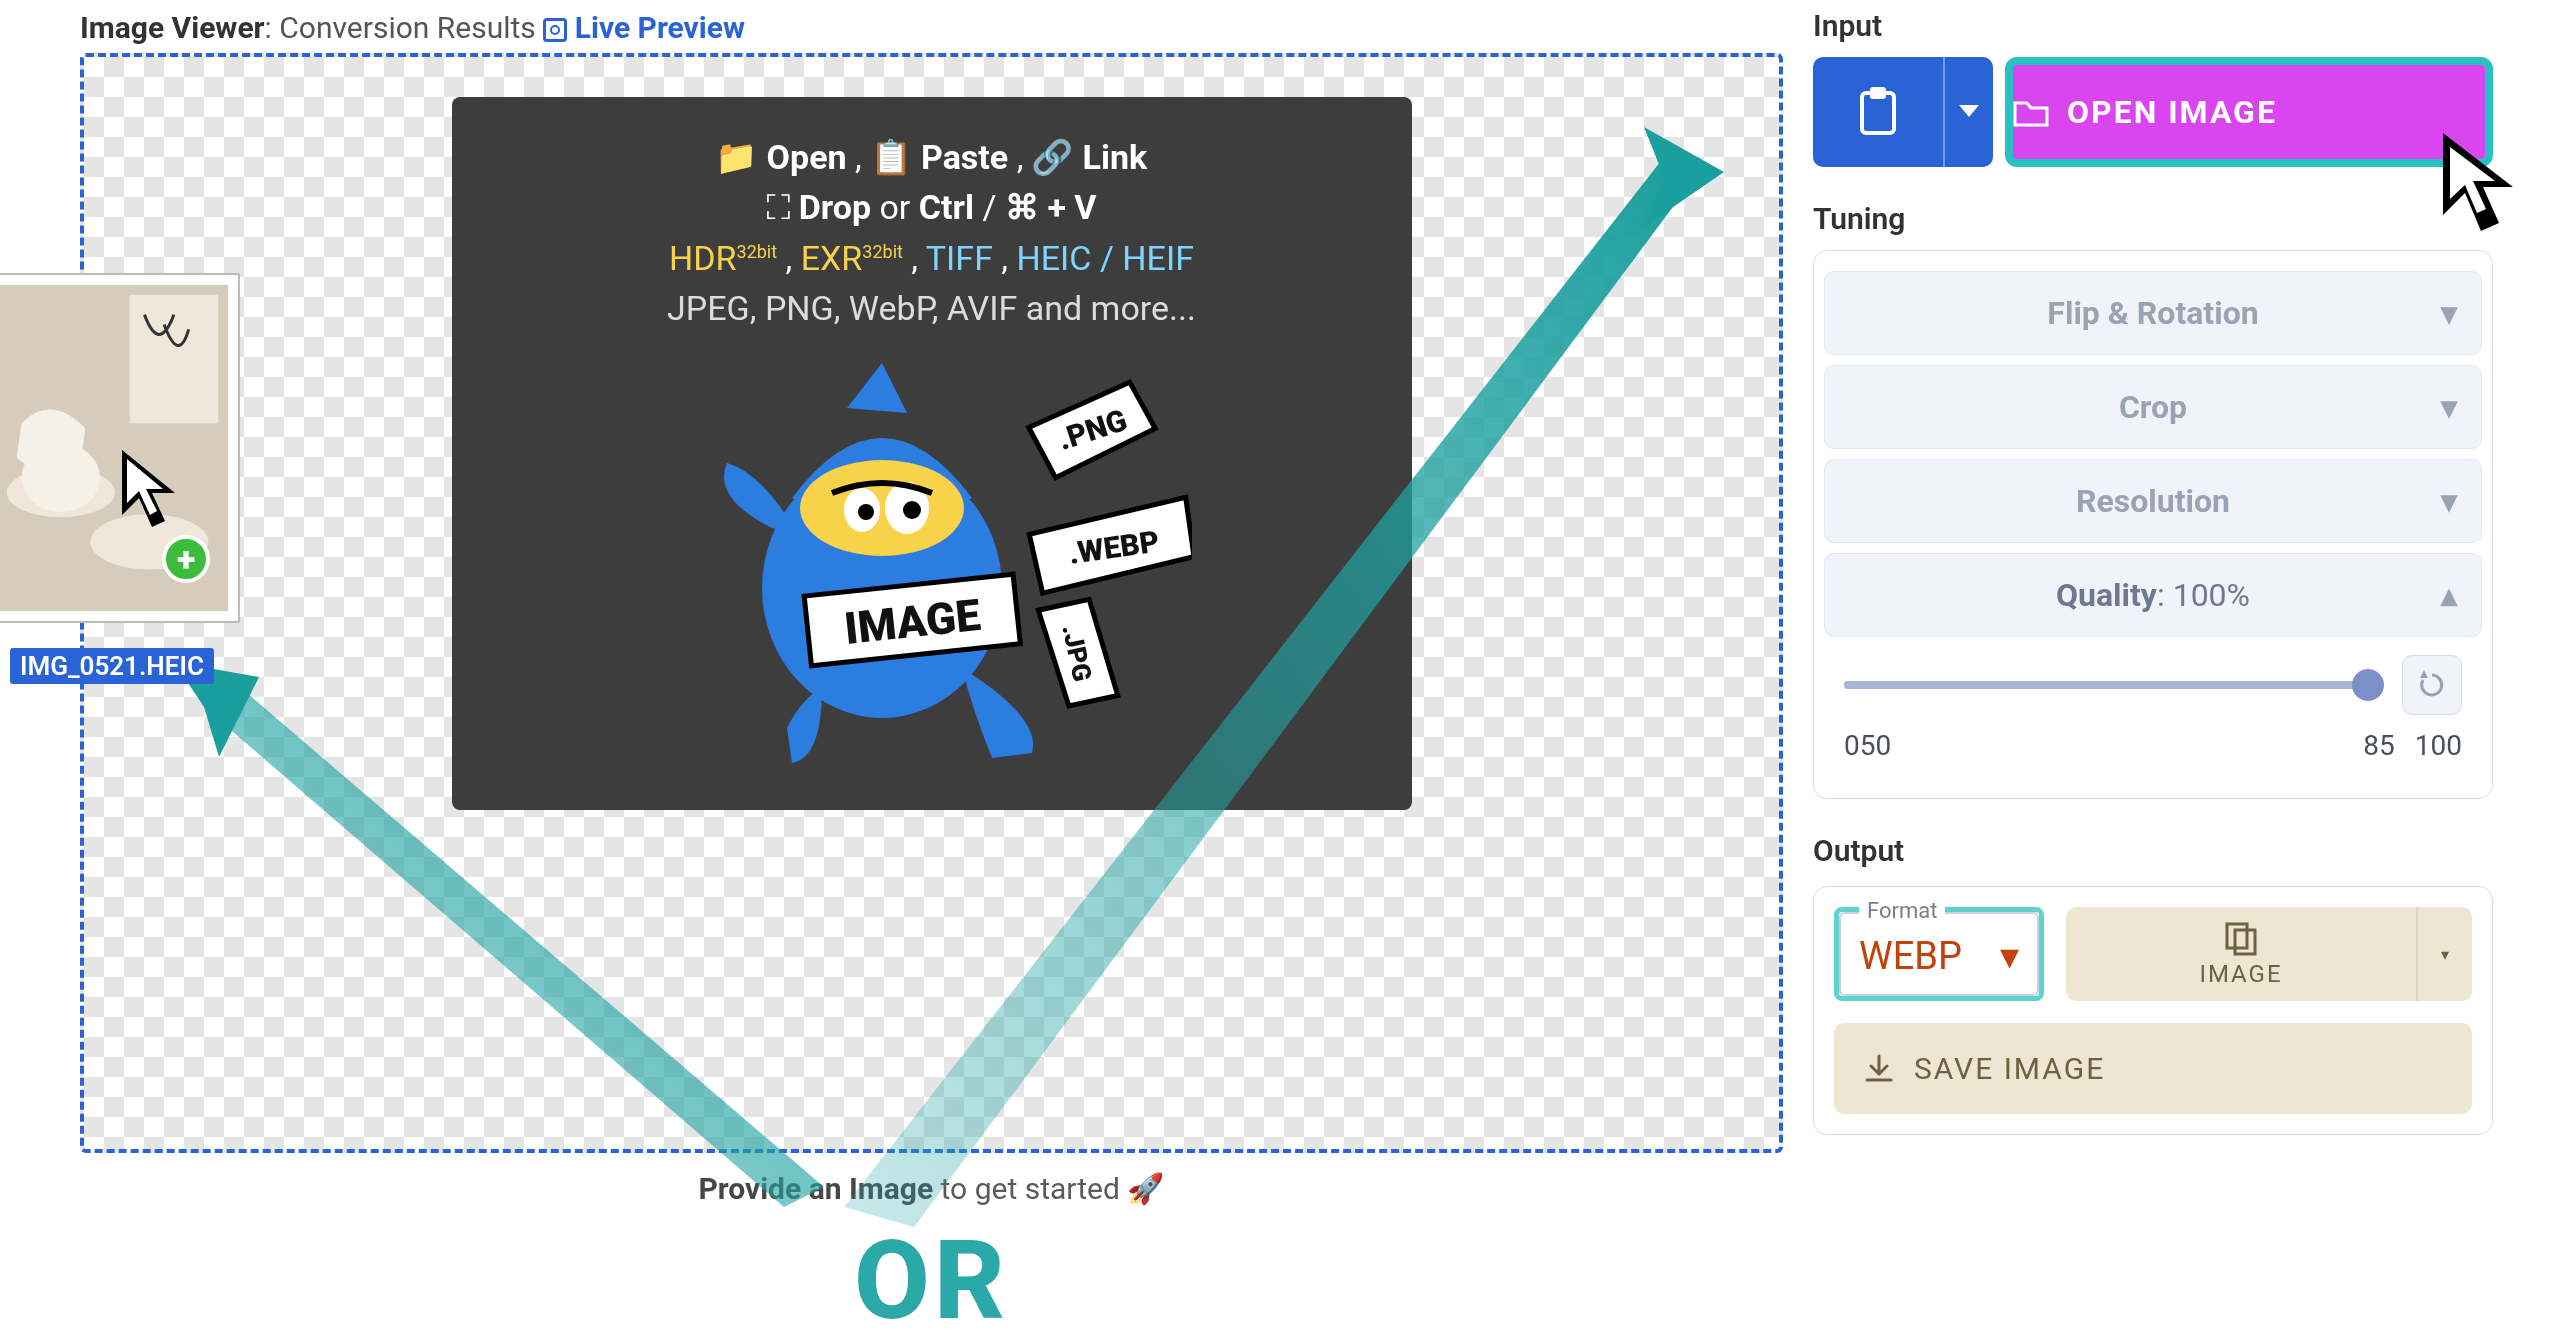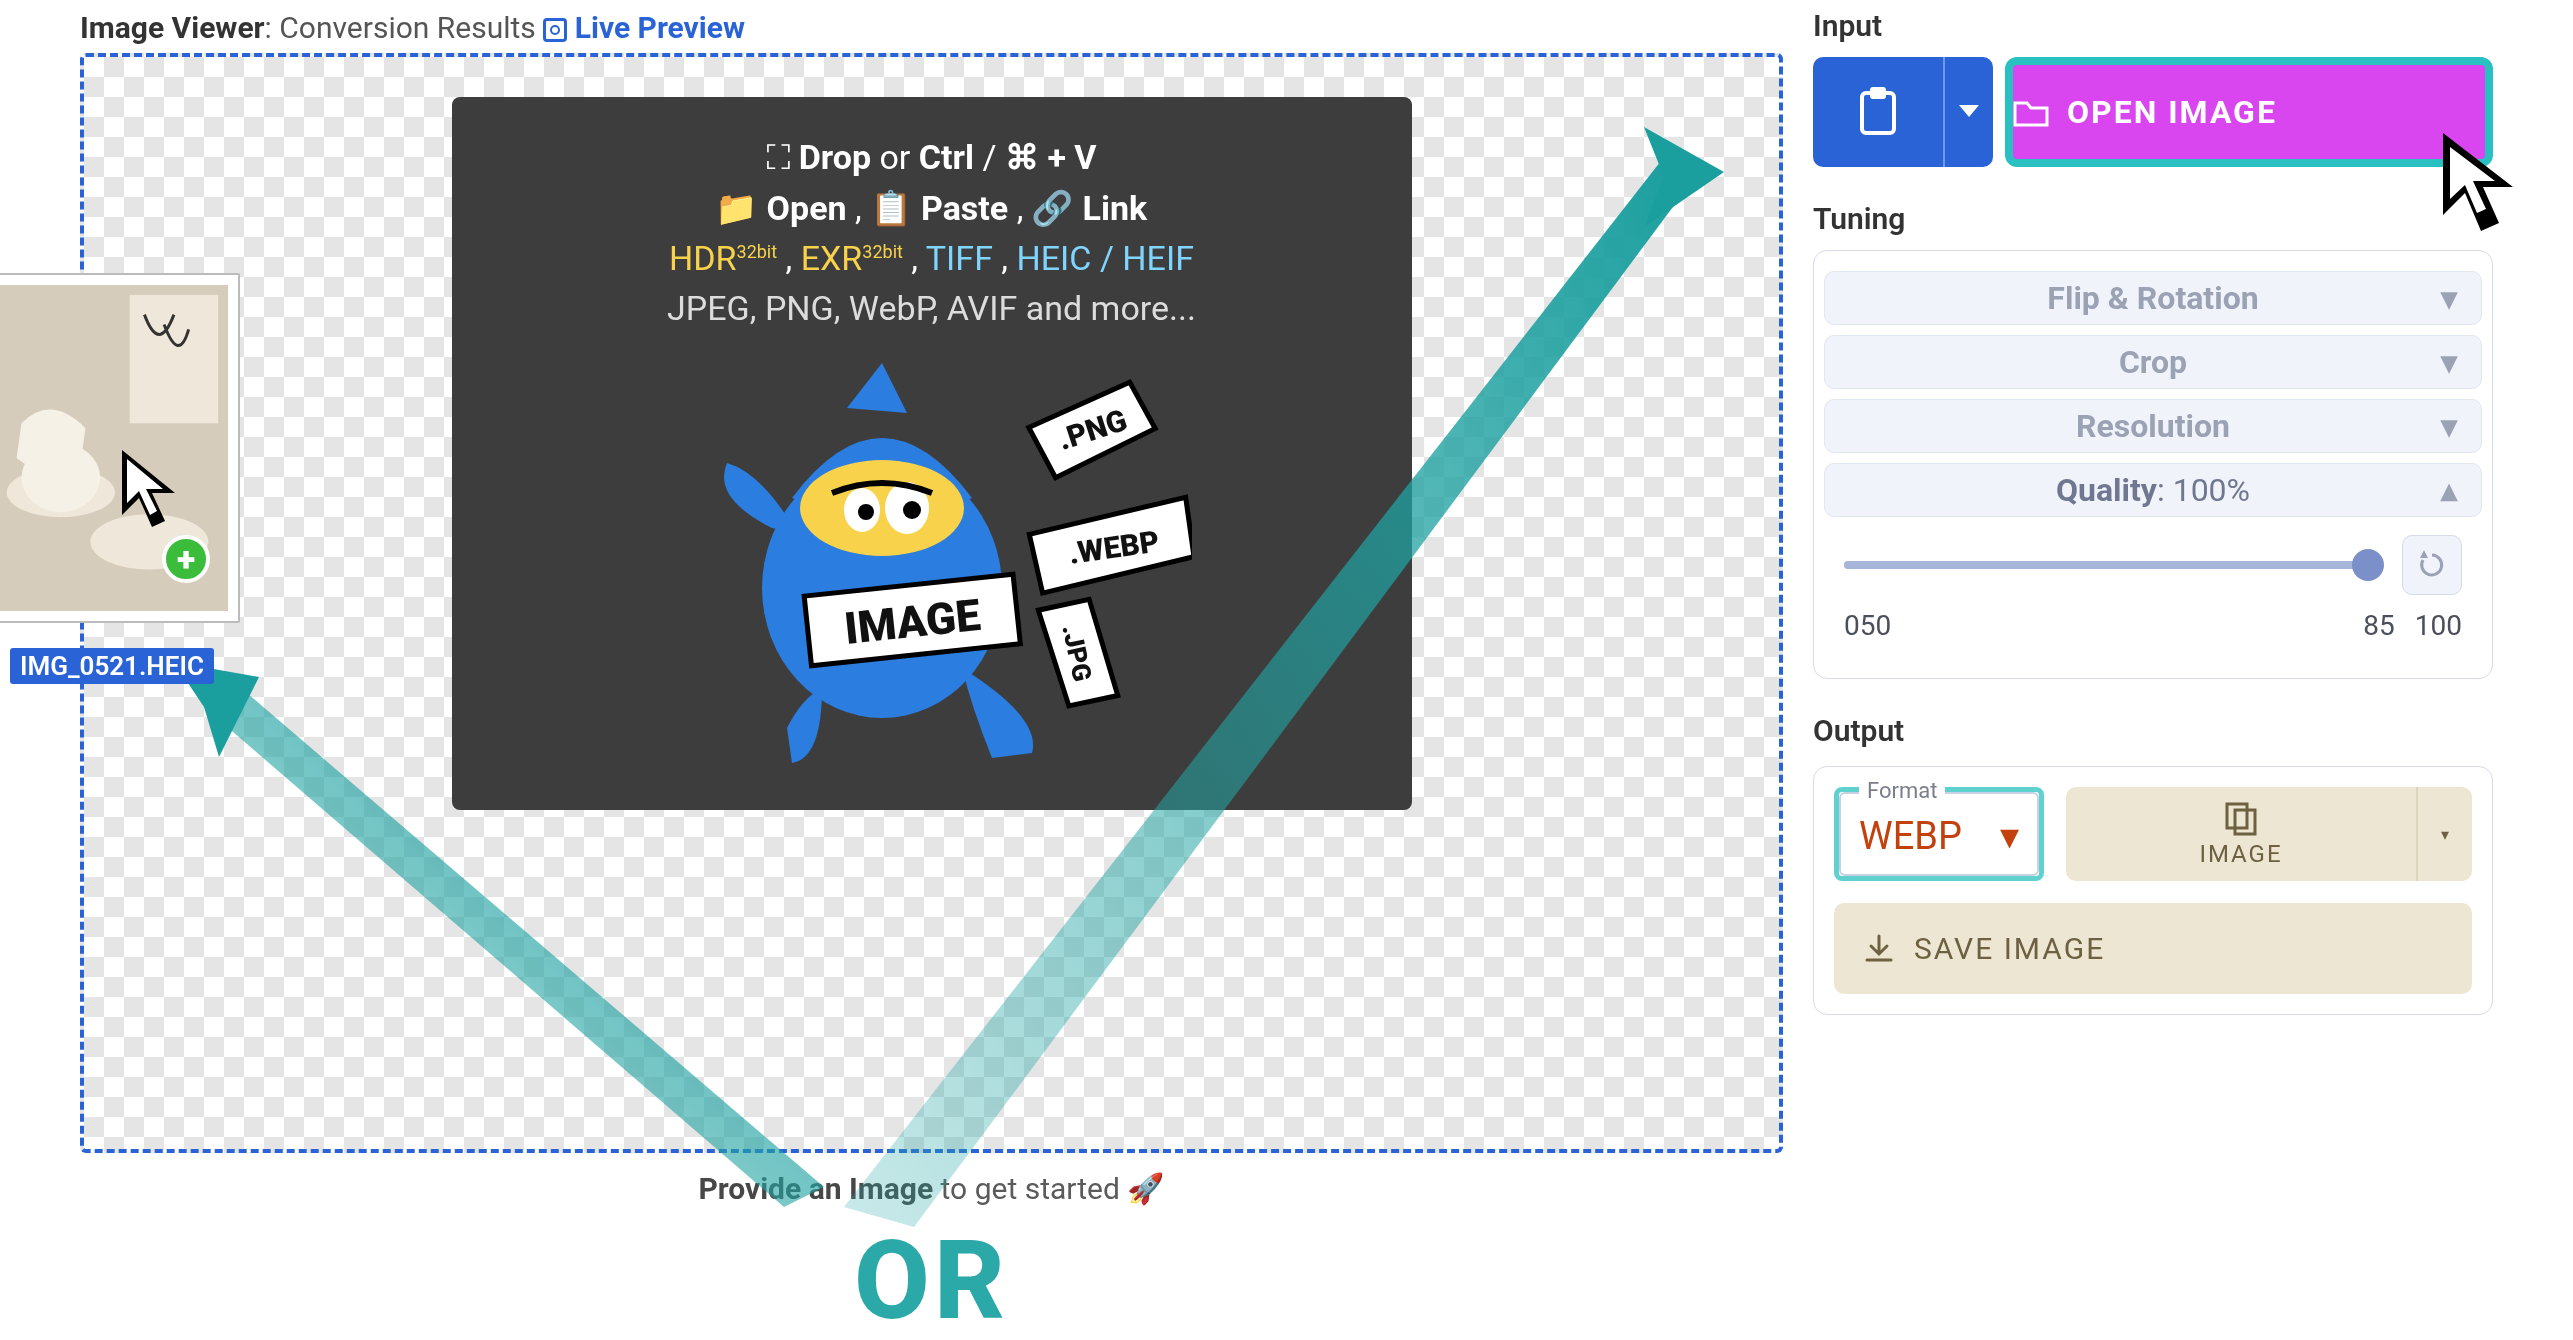--- a/index.html
+++ b/index.html
@@ -64,21 +64,21 @@
   
   .section-title{font-size:30px;font-weight:600;margin:8px 0 14px 0;}
 
   .input-row{display:flex;gap:12px;}
   .clip-btn{display:flex;}
   .clip-main{background:#2a63d6;border:4px solid #2a63d6;width:130px;height:110px;border-radius:10px 0 0 10px;display:flex;align-items:center;justify-content:center;}
   .clip-drop{background:#2a63d6;width:50px;height:110px;border-left:2px solid rgba(255,255,255,.35);border-radius:0 10px 10px 0;display:flex;align-items:center;justify-content:center;}
   .open-btn{flex:1;height:110px;background:#d946ef;border:8px solid #28c0c0;border-radius:12px;color:#fff;font-size:32px;font-weight:700;letter-spacing:2px;display:flex;align-items:center;gap:18px;}
 
   .tuning-card{border:1px solid #d6dbe8;border-radius:14px;padding:10px;margin-top:8px;}
-  .accordion{background:#f0f3fa;border:1px solid #e3e7f2;border-radius:10px;margin:10px 0;padding:7px 28px;display:flex;align-items:center;justify-content:center;position:relative;font-size:32px;color:#9aa2b4;font-weight:700;}
+  .accordion{background:#f0f3fa;border:1px solid #e3e7f2;border-radius:10px;margin:10px 0;padding:22px 28px;display:flex;align-items:center;justify-content:center;position:relative;font-size:32px;color:#9aa2b4;font-weight:700;}
   .accordion .chev{position:absolute;right:24px;color:#9aa2b4;}
   .accordion.open{color:#6f7890;}
   .quality-body{padding:8px 20px 26px 20px;}
   .slider-wrap{display:flex;align-items:center;gap:20px;}
   .slider-track{flex:1;height:8px;background:#c5cee2;border-radius:4px;position:relative;}
   .slider-fill{position:absolute;left:0;top:0;height:8px;background:#a7b5da;border-radius:4px;width:100%;}
   .slider-thumb{position:absolute;right:-2px;top:-12px;width:32px;height:32px;border-radius:50%;background:#7b90c8;}
   .slider-reset{width:60px;height:60px;border:1px solid #d6dbe8;border-radius:10px;background:#f0f3fa;display:flex;align-items:center;justify-content:center;color:#9aa2b4;}
   .slider-ticks{display:flex;justify-content:space-between;margin:14px 0 0 0;font-size:28px;color:#4a4f5b;}
 
@@ -105,30 +105,30 @@
       <span class="iv-title">Image Viewer</span><span class="iv-sub">: Conversion Results</span>
       <span class="iv-lp-ic"></span>
       <span class="iv-lp">Live Preview</span>
     </div>
 
     <div class="canvas-wrap">
       <div class="canvas">
 
         <div class="drop-hint">
           <div class="drop-row">
+            <span>📁</span> <strong>Open</strong> ,
+            <span>📋</span> <strong>Paste</strong> ,
+            <span>🔗</span> <strong>Link</strong>
+          </div>
+          <div class="drop-row">
             <span>⛶</span> <strong>Drop</strong>
             <span>or</span>
             <strong>Ctrl</strong> /
             <strong>⌘</strong>
             <strong>+ V</strong>
-          </div>
-          <div class="drop-row">
-            <span>📁</span> <strong>Open</strong> ,
-            <span>📋</span> <strong>Paste</strong> ,
-            <span>🔗</span> <strong>Link</strong>
           </div>
           <div class="drop-row">
             <span class="fmt-y"><span>HDR</span><span class="sup">32bit</span></span> ,
             <span class="fmt-y"><span>EXR</span><span class="sup">32bit</span></span> ,
             <span class="fmt-c">TIFF</span> ,
             <span class="fmt-c">HEIC / HEIF</span>
           </div>
           <div class="drop-row small">
             <span>JPEG, PNG, WebP, AVIF</span><span class="and"> and more...</span>
           </div>

